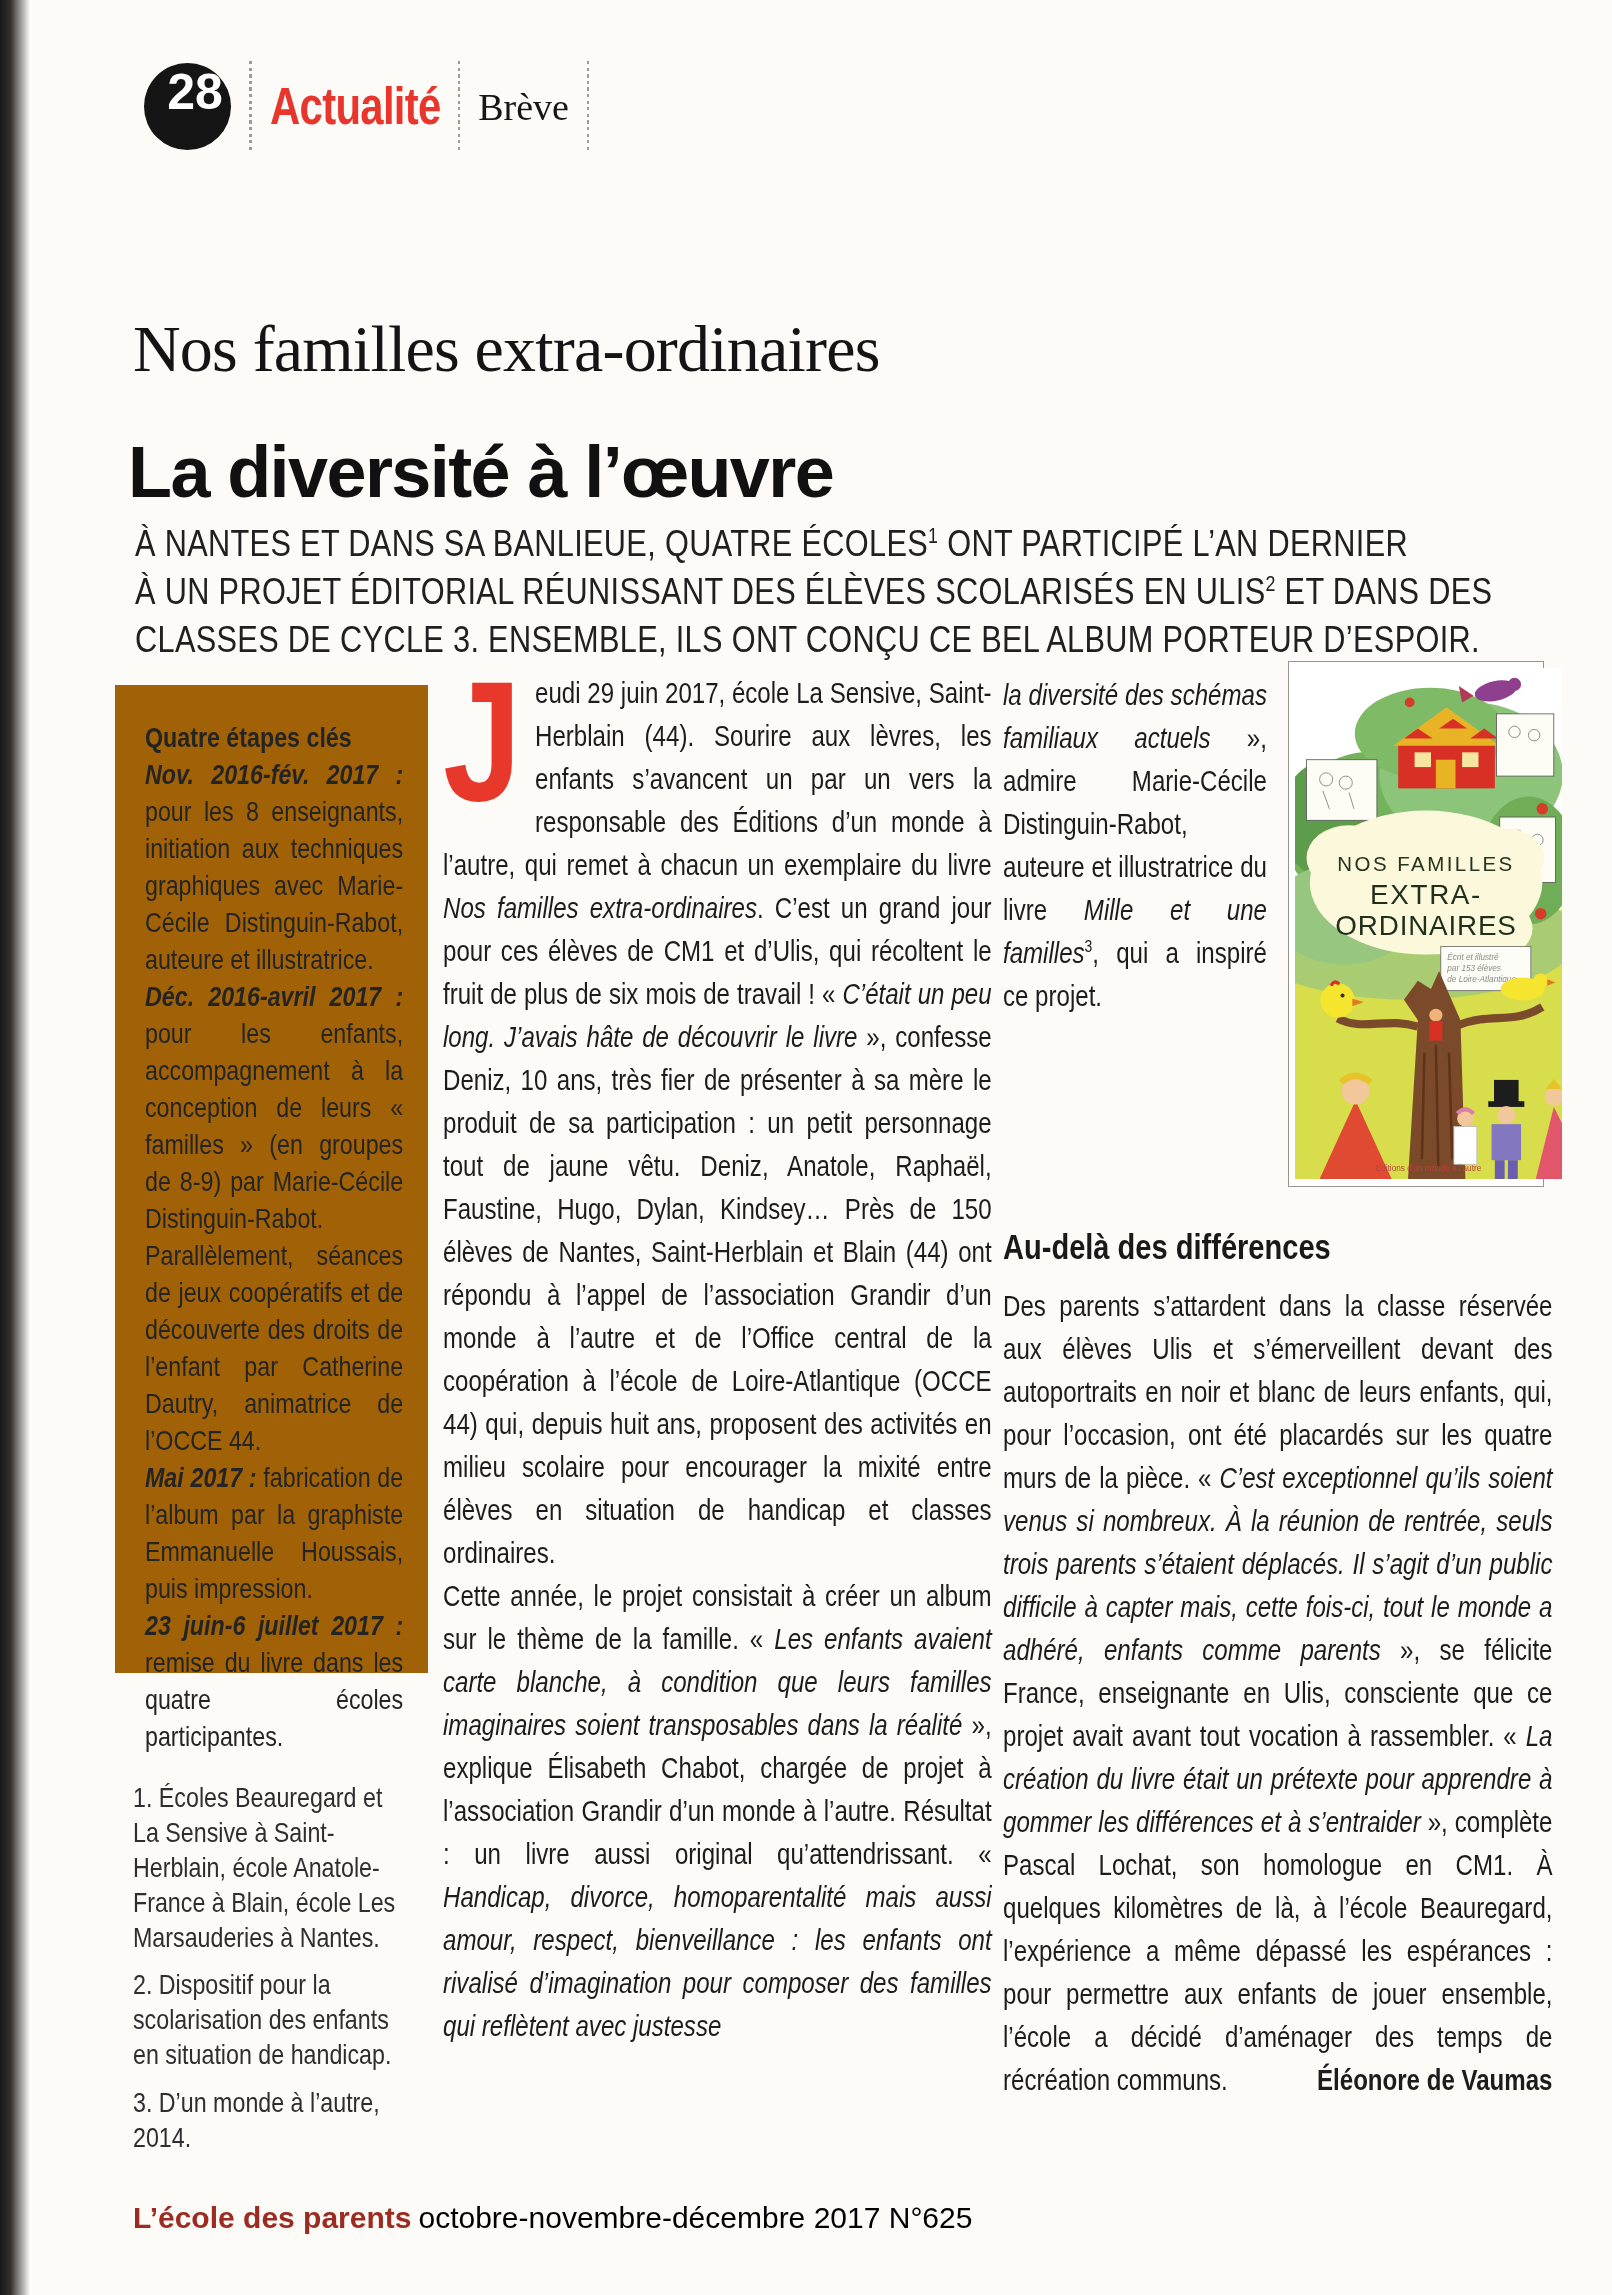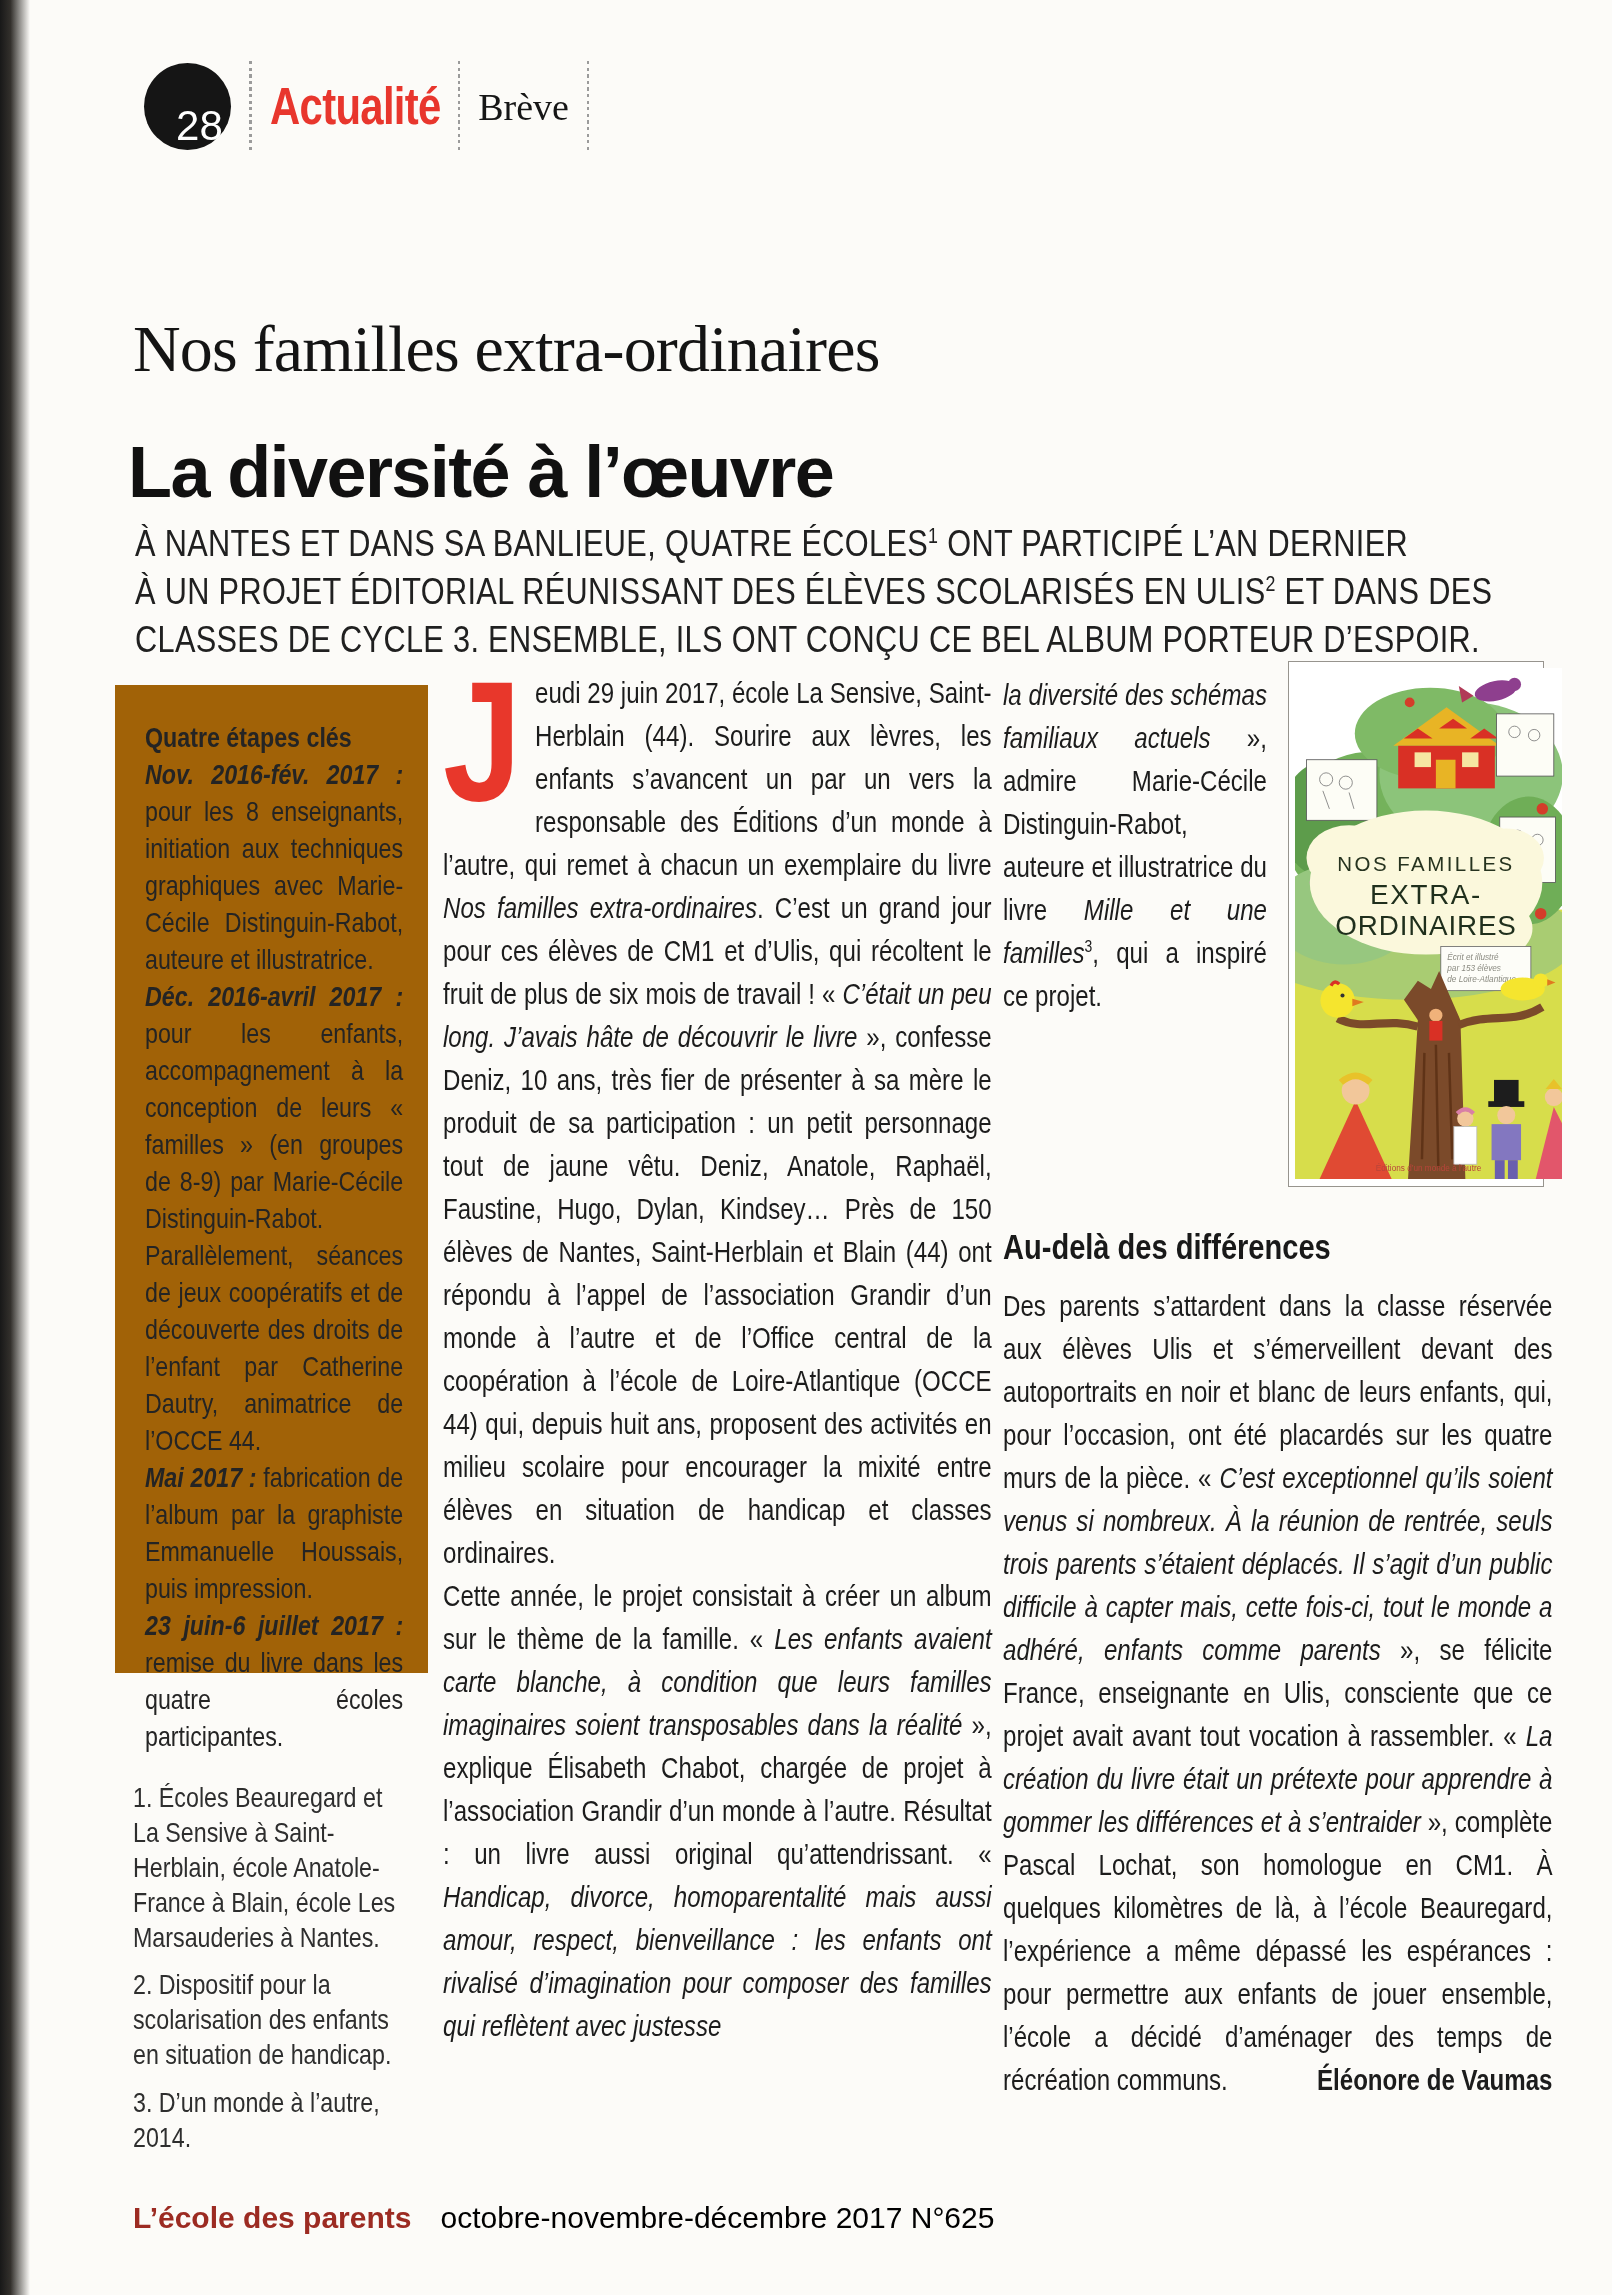--- a/index.html
+++ b/index.html
@@ -10,22 +10,22 @@
   .bit{font-style:italic;font-weight:700;}
   sup{font-size:58%;vertical-align:super;line-height:0;}
 
   
   .scan-edge{left:0;top:0;width:29.5px;height:2295px;
     background:linear-gradient(90deg,#181818 0%,#33302c 35%,rgba(80,76,70,0) 100%);}
 
   
   .header{left:144px;top:62px;display:flex;align-items:center;gap:18px;height:89px;}
   .pagenum{width:87px;height:87px;border-radius:50%;background:#151515;color:#ffffff;
-    display:flex;align-items:flex-end;justify-content:flex-end;padding-right:8.2px;box-sizing:border-box;
-    font-size:42px;font-weight:400;}
+    display:flex;align-items:flex-start;justify-content:flex-end;padding-right:8.2px;box-sizing:border-box;
+    font-size:50px;font-weight:700;}
   .vsep{width:2.5px;height:92px;
     background-image:repeating-linear-gradient(180deg,#9b9b9b 0 3.3px,rgba(0,0,0,0) 3.3px 6.6px);}
   .section-label{color:#e8362d;font-size:51px;font-weight:800;letter-spacing:-0.8px;
     display:inline-block;transform:scaleX(.82);transform-origin:0 50%;margin-right:-38px;}
   .rubric-label{font-family:"Liberation Serif",serif;font-size:38px;color:#161616;}
 
   
   .kicker{left:133px;top:311px;font-family:"Liberation Serif",serif;font-size:66px;color:#141414;letter-spacing:-0.8px;}
   .title{left:128px;top:387px;font-size:72px;font-weight:700;color:#111;letter-spacing:-1.6px;margin-top:44px;}
 
@@ -53,21 +53,21 @@
   .col2top{left:1003px;top:674px;width:318px;}
   .subhead{left:1003px;top:1227px;width:574px;font-size:35px;font-weight:700;color:#191919;}
   .col2main{left:1003px;top:1285px;width:662px;}
   .author{text-align:right;font-weight:700;margin-top:-43px;font-style:normal;}
 
   
   .bookcover{left:1272px;top:661px;width:256px;height:526px;background:#ffffff;
     border:1.6px solid #97948e;box-sizing:border-box;padding:6px;margin-left:16px;}
 
   
-  .footer{left:133px;top:2201px;display:flex;align-items:baseline;gap:29px;font-size:30px;}
+  .footer{left:133px;top:2201px;display:flex;align-items:baseline;gap:7px;font-size:30px;}
   .footer .mag{font-weight:700;color:#9c2b22;}
   .footer .issue{color:#000000;}
 </style>
 </head>
 <body>
 
 <div id="page">
 
   <div class="abs scan-edge"></div>
 

